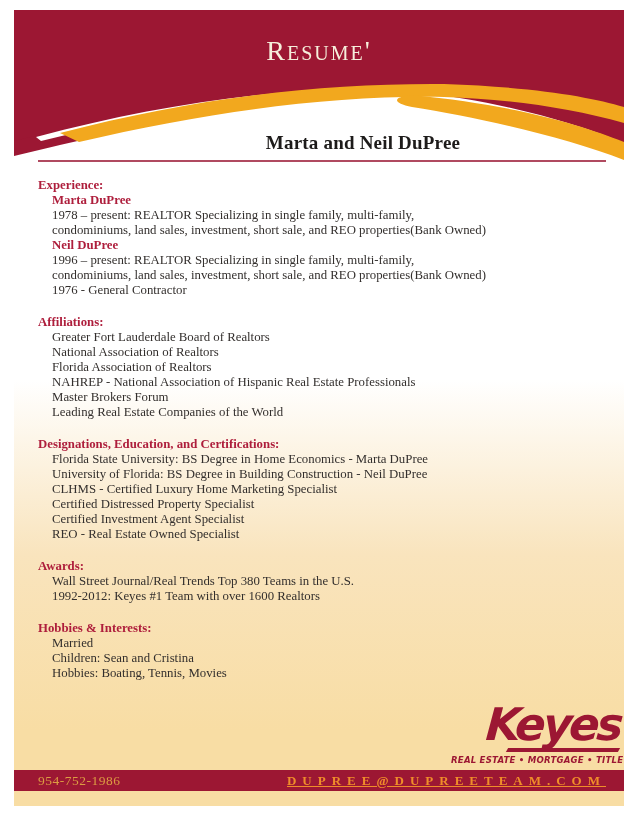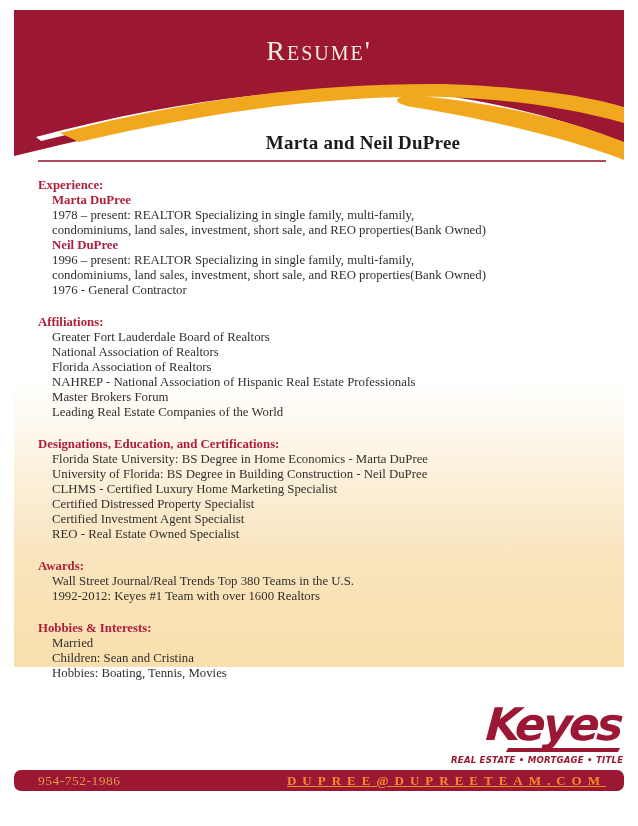--- a/index.html
+++ b/index.html
@@ -12,21 +12,21 @@
     --email:#ef8d2a;
     --ink:#332f2d;
   }
   html,body{margin:0;padding:0;}
   body{
     width:638px;height:826px;background:#ffffff;position:relative;
     font-family:"Liberation Serif","DejaVu Serif",serif;
     overflow:hidden;
   }
   .page{
-    position:absolute;left:14px;top:10px;width:610px;height:657px;
+    position:absolute;left:14px;top:10px;width:610px;height:796px;
     background:linear-gradient(180deg,#ffffff 0px,#ffffff 370px,#f9e4bd 545px,#f8dda4 720px,#f8dda4 100%);
   }
   .banner{position:absolute;left:0;top:0;width:610px;height:150px;}
   .banner svg{position:absolute;left:0;top:0;}
   .banner-title{
     position:absolute;left:0;top:25px;width:100%;text-align:center;
     font-variant:small-caps;font-size:28px;letter-spacing:2px;
     color:#f6efdb;font-weight:500;
   }
   .person-title{
@@ -62,21 +62,20 @@
     margin-top:7px;color:var(--crimson);
     font-family:"DejaVu Sans","Liberation Sans",sans-serif;
     font-weight:bold;font-style:italic;font-size:8.6px;letter-spacing:0.2px;
     white-space:nowrap;
   }
   .footer-bar{
     position:absolute;left:0;top:760px;width:610px;height:21px;
     background:var(--crimson);display:flex;align-items:center;
     justify-content:space-between;box-sizing:border-box;
     padding:0 18px 0 24px;
-    border-radius:7px;
   }
   .phone{font-size:13.5px;color:var(--phone);letter-spacing:0.5px;}
   .email{font-size:13px;font-weight:bold;color:var(--email);letter-spacing:6px;text-decoration:underline;}
 </style>
 </head>
 <body>
 
 <div class="page">
 
   <div class="banner">

